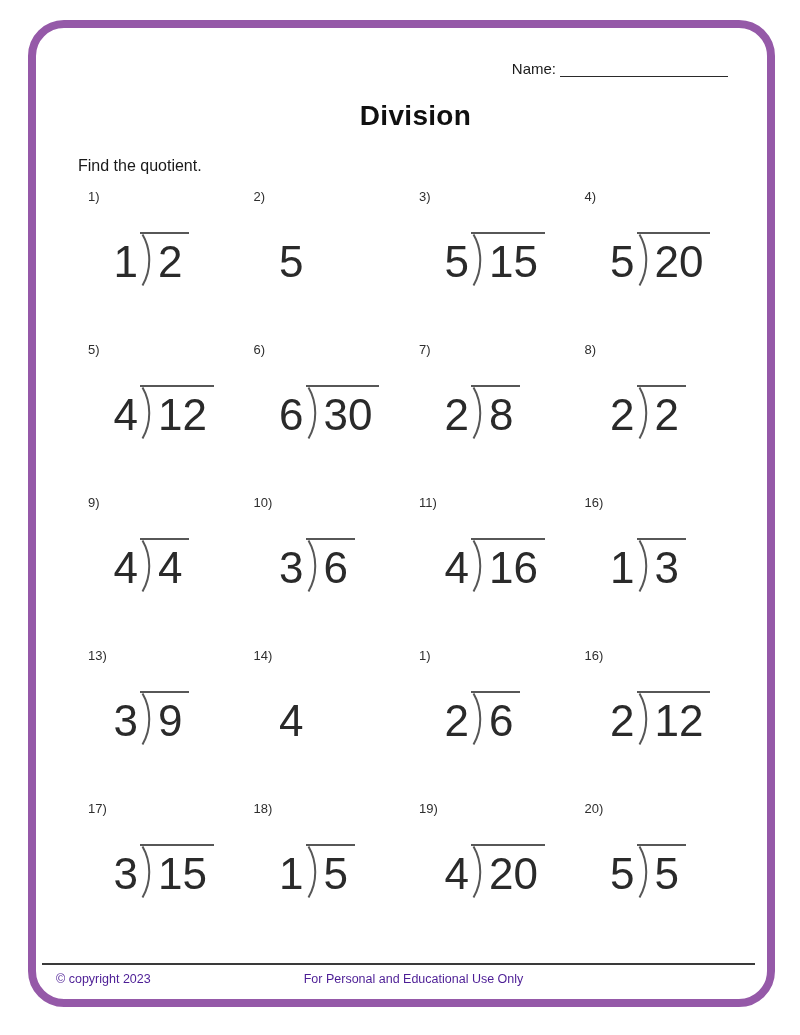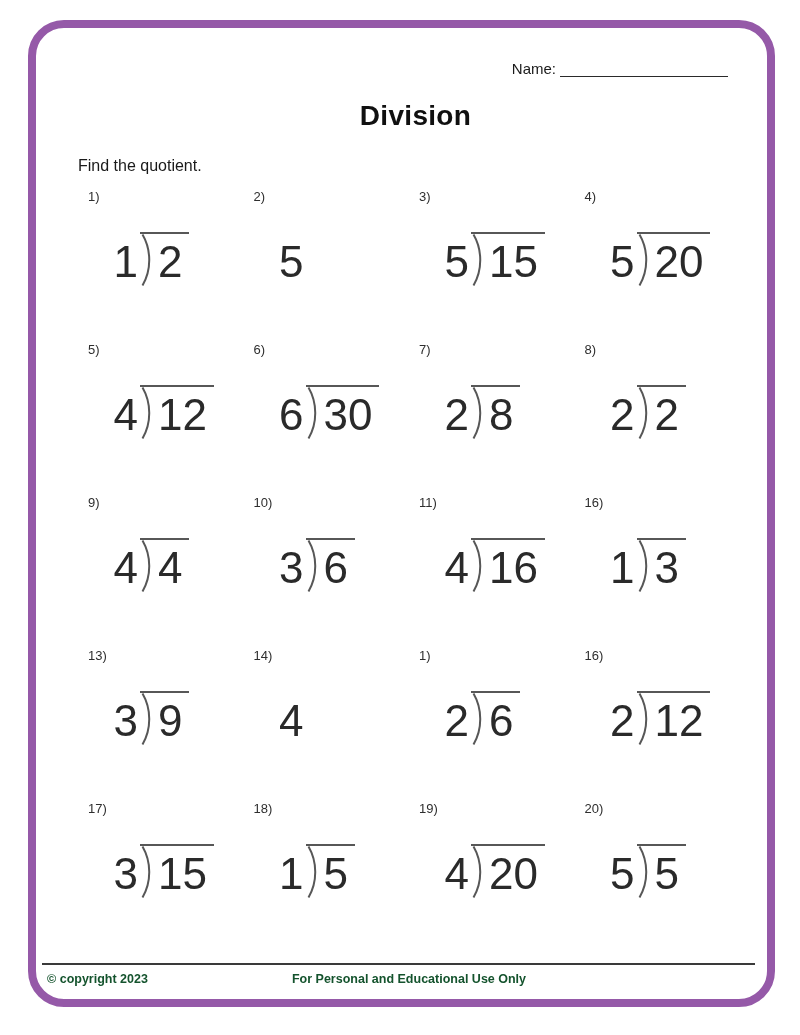--- a/index.html
+++ b/index.html
@@ -45,23 +45,23 @@
   .paren { display:block; flex:0 0 auto; }
   .dividend {
     font-size:44px; line-height:1; color:#2a2a2a;
     padding:6px 7px 0 3px;
   }
   .footer-rule {
     position:absolute; top:963px; left:42px; right:45px;
     border-top:2px solid #3a3a3a;
   }
   .footer-text {
-    position:absolute; top:972px; left:47px; right:45px;
+    position:absolute; top:972px; left:56px; right:45px;
     display:grid; grid-template-columns:1fr auto 1fr; align-items:baseline;
-    font-size:12.5px; color:#14532d;font-weight:bold;
+    font-size:12.5px; color:#4c1d95;
   }
   .footer-text .left  { text-align:left; }
   .footer-text .mid   { text-align:center;margin-left:16px; }
   .footer-text .right { text-align:right; }
 </style>
 </head>
 <body>
 
 <div class="sheet">
   <div class="frame"></div>

